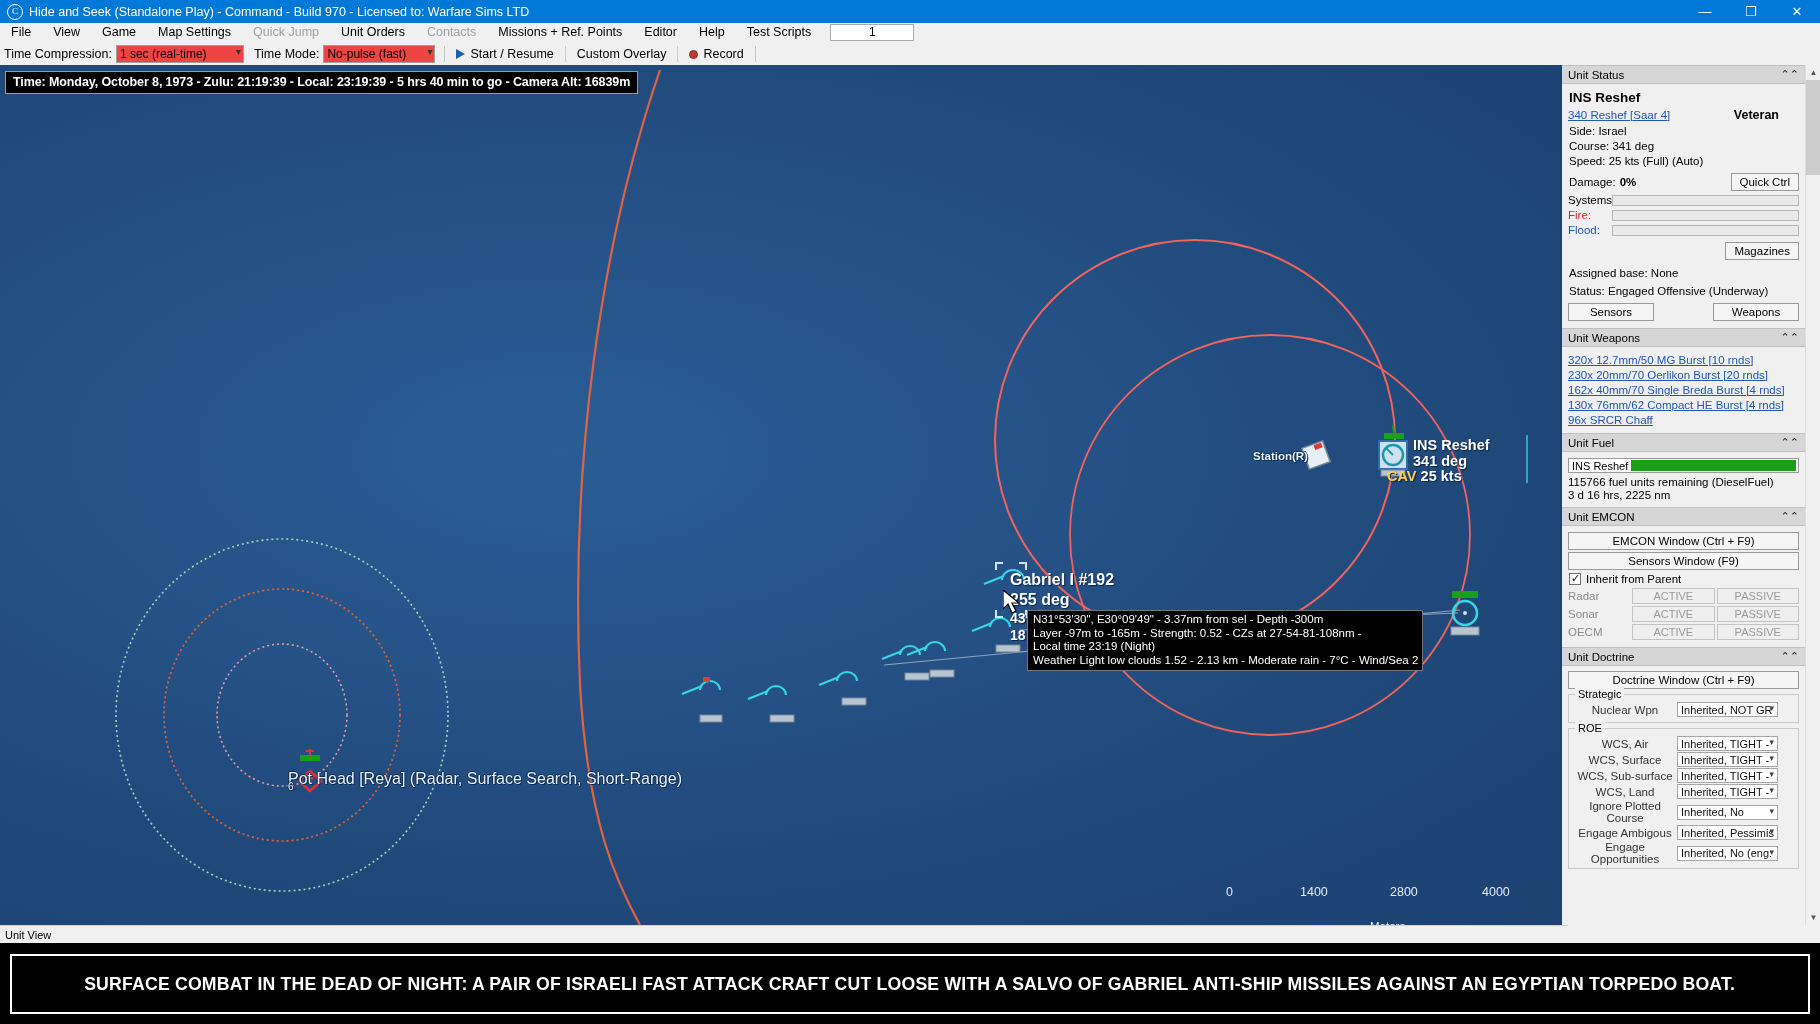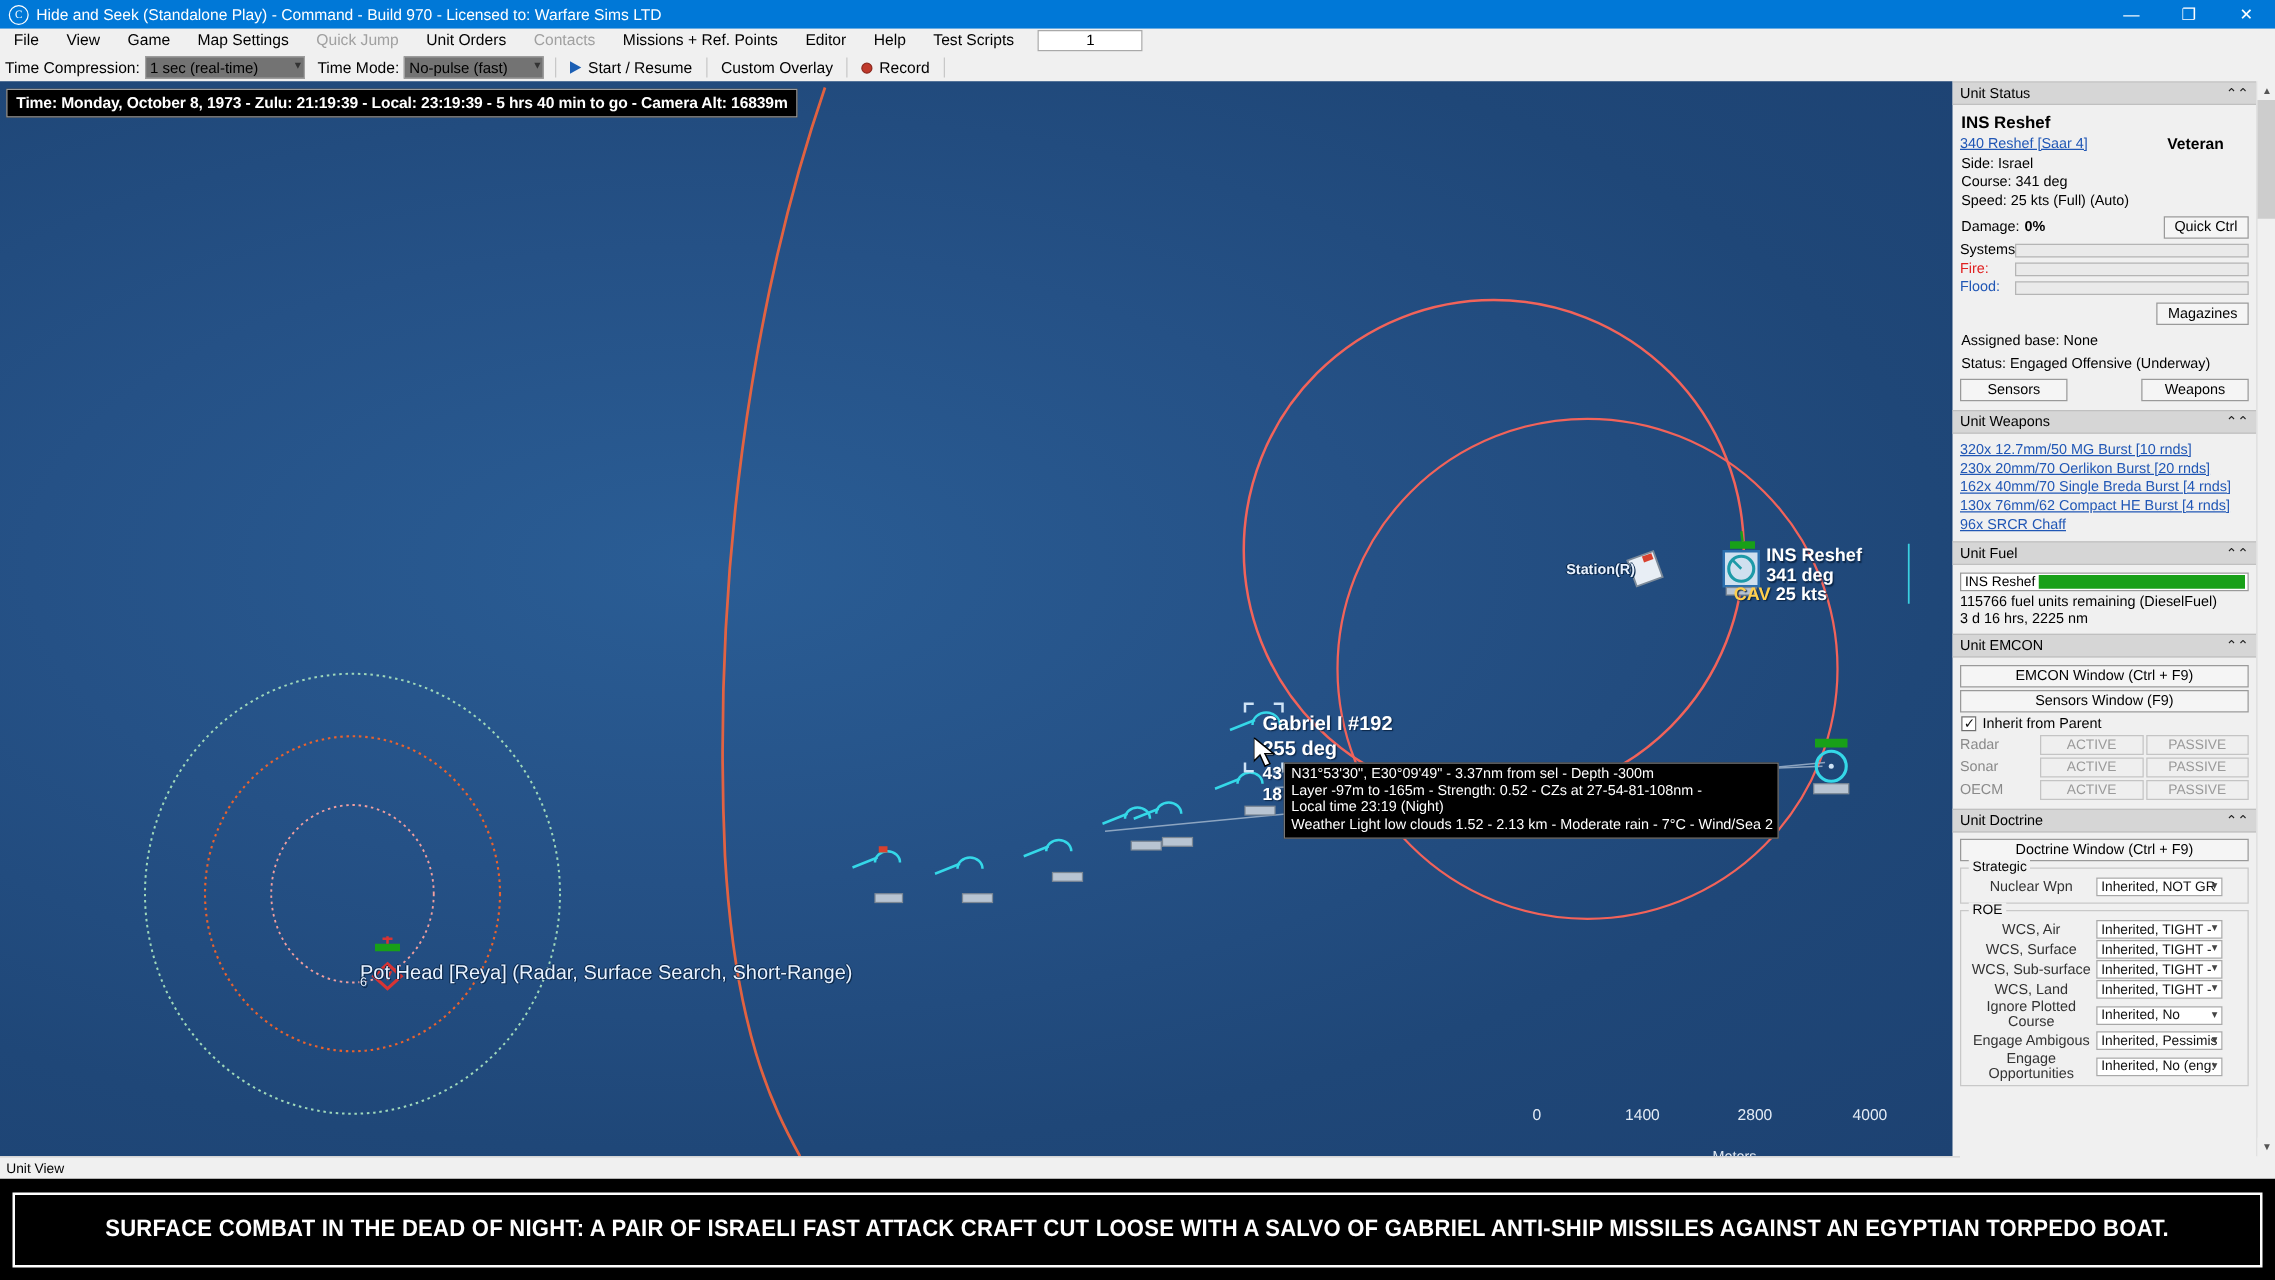--- a/index.html
+++ b/index.html
@@ -48,21 +48,21 @@
 
   
   .toolbar {
     position: absolute; top: 43px; left: 0; width: 1820px; height: 22px;
     background: #f0f0f0; display:flex; align-items:center;
     font-size: 12.5px; color:#000;
   }
   .toolbar .lbl { padding: 0 4px 0 4px; white-space:nowrap; }
   .toolbar select.combo {
     height: 18px; font-size:12px; font-family:"Liberation Sans",sans-serif;
-    border:1px solid #a0a0a0; background:#737373; margin-right:6px;
+    border:1px solid #a0a0a0; background:#ef4444; margin-right:6px;
     -webkit-appearance:none; appearance:none;
     padding: 0 16px 0 3px;
   }
   .combo-wrap { position:relative; display:inline-block; }
   .combo-wrap::after {
     content:"\25BE"; position:absolute; right:9px; top:1px;
     font-size:10px; color:#333; pointer-events:none;
   }
   .toolbar .tbtn { display:flex; align-items:center; padding: 0 8px; height:20px; white-space:nowrap;}
   .tri-play {

